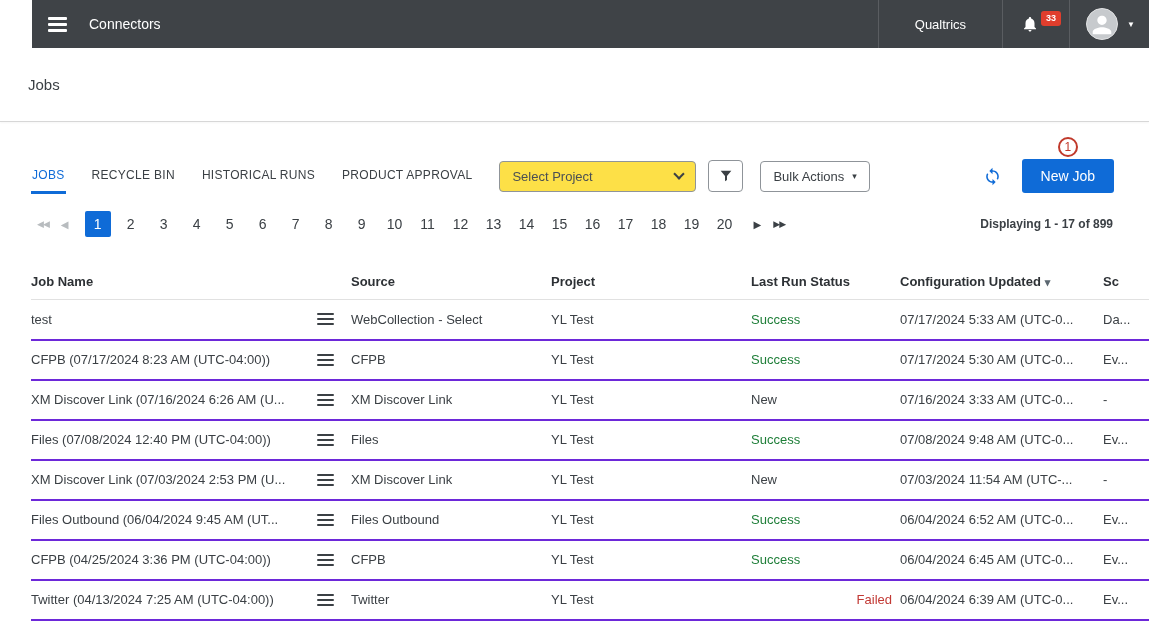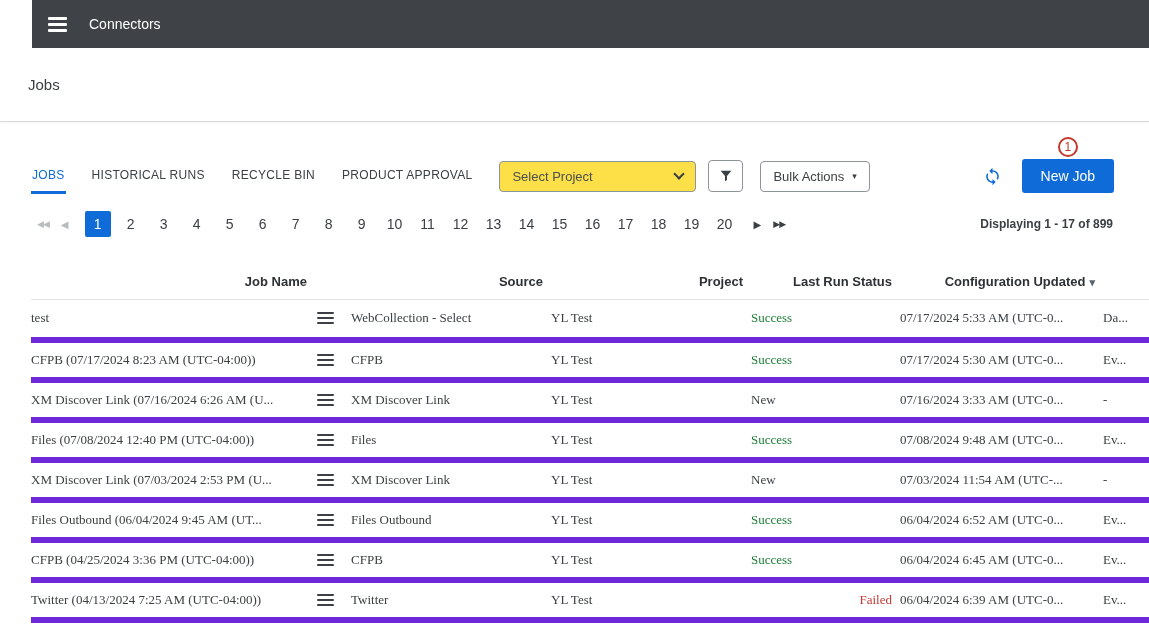--- a/index.html
+++ b/index.html
@@ -110,27 +110,27 @@
   .page-btn {
     min-width: 26px; height: 26px; padding: 0 4px; background: none; border: none;
     font-size: 14px; color: #3b4045; border-radius: 2px; cursor: pointer; font-family: inherit;
   }
   .page-btn.active { background: var(--accent, #0f6bd7); color: #fff; }
   .displaying { margin-left: auto; font-size: 12px; font-weight: bold; color: #3b4045; white-space: nowrap; }
 
   
   table.jobs { border-collapse: collapse; table-layout: fixed; width: 1159px; margin: 26px 0 0 31px; }
   th {
-    text-align: right; font-size: 13px; font-weight: bold; color: #2d3135;
+    text-align: left; font-size: 13px; font-weight: bold; color: #2d3135;
     padding: 10px 8px 10px 0; border-bottom: 1px solid #e1e1e1;
     white-space: nowrap; overflow: hidden; cursor: pointer; margin-left: 40px;
   }
   td {
     font-size: 13px; color: #3b4045; height: 40px; padding: 0 8px 0 0;
-    border-bottom: 6px solid #6d28d9; white-space: nowrap; overflow: hidden; font-family: Liberation Serif, serif;
+    border-bottom: 2px solid #6d28d9; white-space: nowrap; overflow: hidden;
   }
   .sort-caret { color: #5b6770; font-size: 11px; margin-left: 4px; }
   .status-success { color: var(--success, #1e7e38); }
   .status-failed { color: var(--failed, #c23934); text-align: right; }
   .row-menu { background: none; border: none; cursor: pointer; padding: 4px 2px; display: inline-flex; flex-direction: column; gap: 3px; vertical-align: middle; }
   .row-menu span { display: block; width: 17px; height: 2px; background: #3b4045; border-radius: 1px; }
 </style>
 </head>
 <body>
 
@@ -138,31 +138,52 @@
 
   <header class="topbar">
     <div class="tb-left">
       <button class="hamburger">
           <span></span>
           <span></span>
           <span></span>
         </button>
       <span class="tb-title">Connectors</span>
     </div>
+    <div class="tb-right">
+      <div class="tb-section tb-brand">
+        <span>Qualtrics</span>
+      </div>
+      <div class="tb-section tb-notif">
+        <span style="display:flex;">
+          <svg width="18" height="18" viewBox="0 0 24 24">
+              <path fill="#ffffff" d="M12 22c1.1 0 2-.9 2-2h-4c0 1.1.9 2 2 2zm6-6v-5c0-3.07-1.63-5.64-4.5-6.32V4c0-.83-.67-1.5-1.5-1.5S10.5 3.17 10.5 4v.68C7.64 5.36 6 7.92 6 11v5l-2 2v1h16v-1l-2-2z"></path>
+            </svg>
+        </span>
+        <span class="badge">33</span>
+      </div>
+      <div class="tb-section tb-user">
+        <span class="avatar">
+          <svg width="28" height="28" viewBox="0 0 24 24">
+              <path fill="#ffffff" d="M12 12c2.21 0 4-1.79 4-4s-1.79-4-4-4-4 1.79-4 4 1.79 4 4 4zm0 2c-2.67 0-8 1.34-8 4v2h16v-2c0-2.66-5.33-4-8-4z"></path>
+            </svg>
+        </span>
+        <span class="tb-caret">▼</span>
+      </div>
+    </div>
   </header>
 
   <div class="page-header">
     <h1 class="page-title">Jobs</h1>
   </div>
 
   <div class="toolbar-row">
     <nav class="tabs">
       <div class="tab active">JOBS</div>
+      <div class="tab">RECYCLE BIN</div>
       <div class="tab">HISTORICAL RUNS</div>
-      <div class="tab">RECYCLE BIN</div>
       <div class="tab">PRODUCT APPROVAL</div>
     </nav>
 
     <div class="select">
       <span>Select Project</span>
       <span class="chev"></span>
     </div>
 
     <button class="icon-btn">
       <span style="display:flex;">

